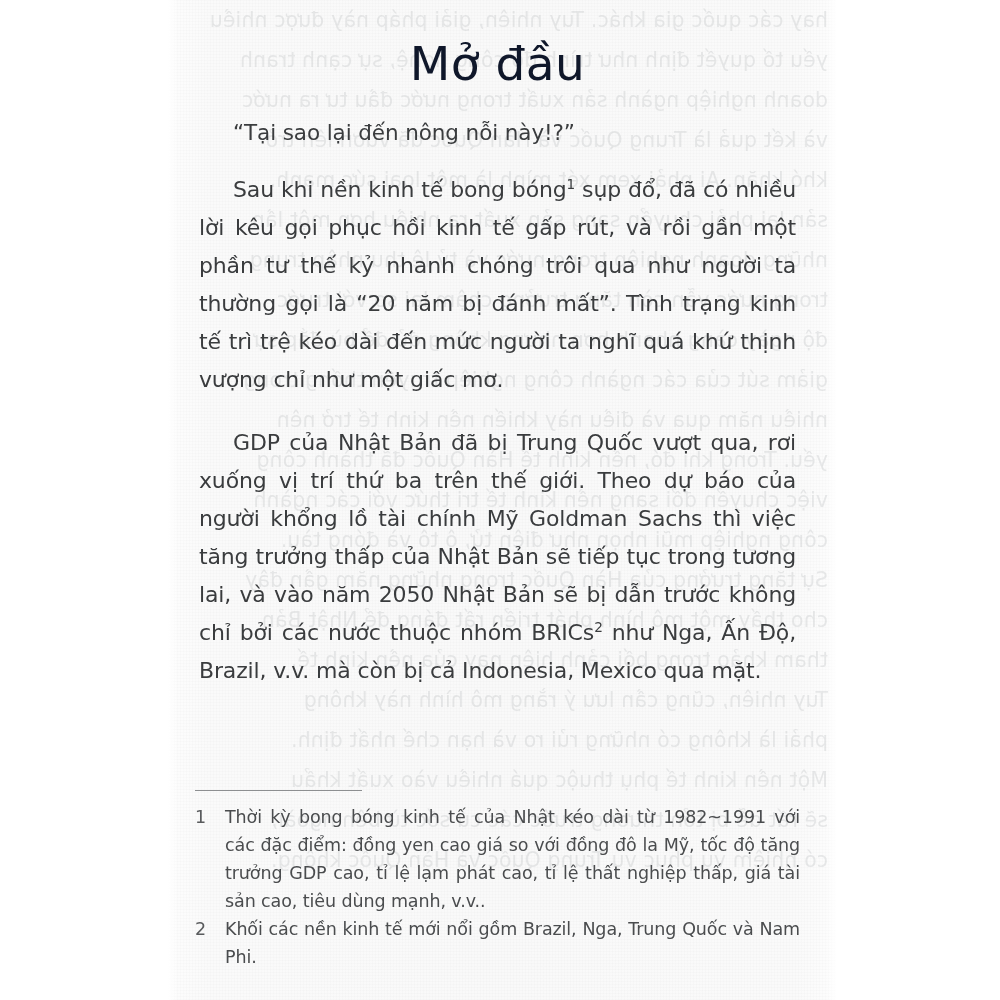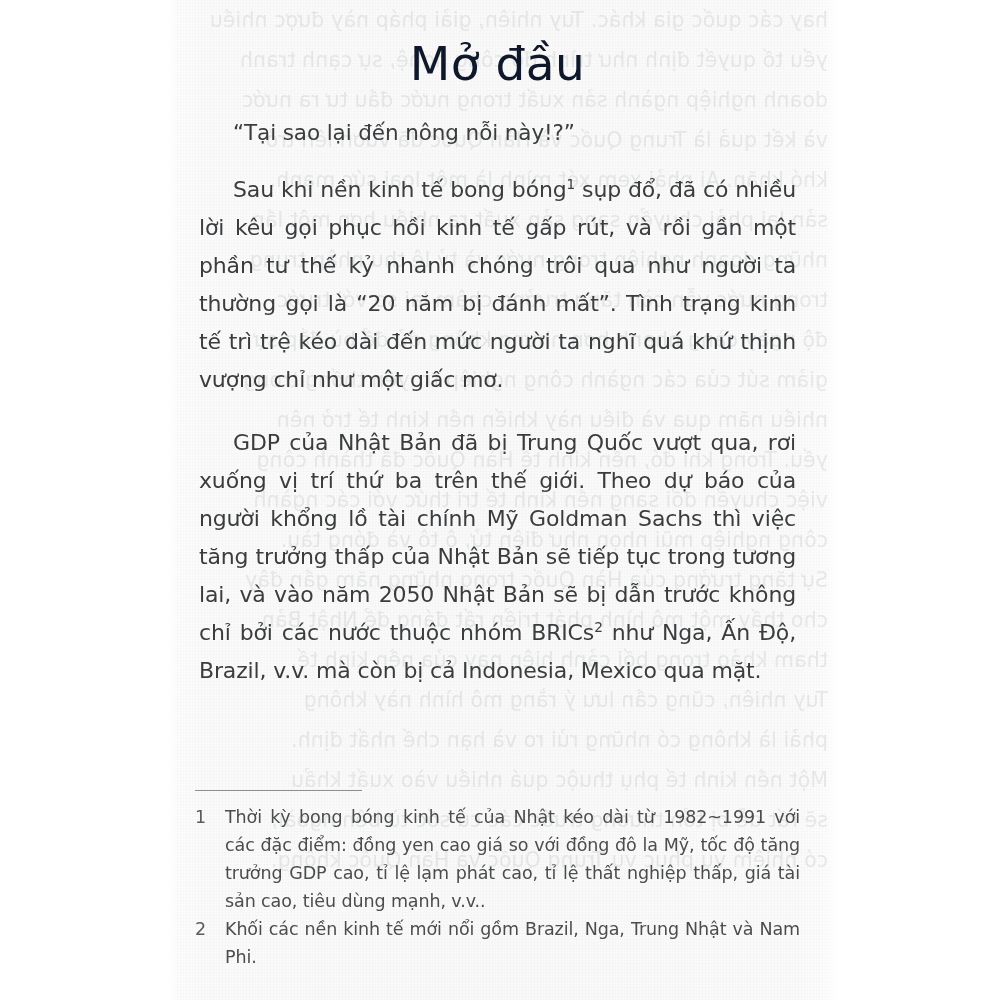--- a/index.html
+++ b/index.html
@@ -187,17 +187,17 @@
   <div class="footnote-area">
     <div class="footnote-rule"></div>
 
     <div class="footnote">
       <span class="fn-num">1</span>
       <span class="fn-text">Thời kỳ bong bóng kinh tế của Nhật kéo dài từ 1982~1991 với các đặc điểm: đồng yen cao giá so với đồng đô la Mỹ, tốc độ tăng trưởng GDP cao, tỉ lệ lạm phát cao, tỉ lệ thất nghiệp thấp, giá tài sản cao, tiêu dùng mạnh, v.v..</span>
     </div>
 
     <div class="footnote">
       <span class="fn-num">2</span>
-      <span class="fn-text">Khối các nền kinh tế mới nổi gồm Brazil, Nga, Trung Nhật và Nam Phi.</span>
+      <span class="fn-text">Khối các nền kinh tế mới nổi gồm Brazil, Nga, Trung Quốc và Nam Phi.</span>
     </div>
   </div>
 
 </div>
 
 </body></html>

